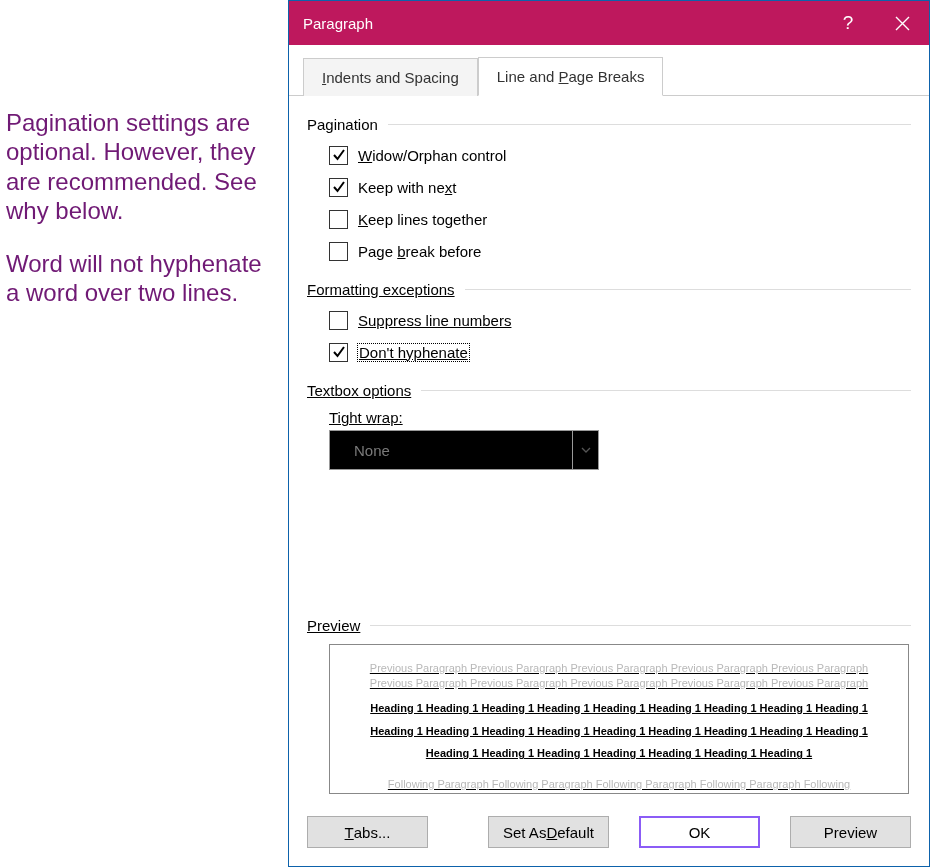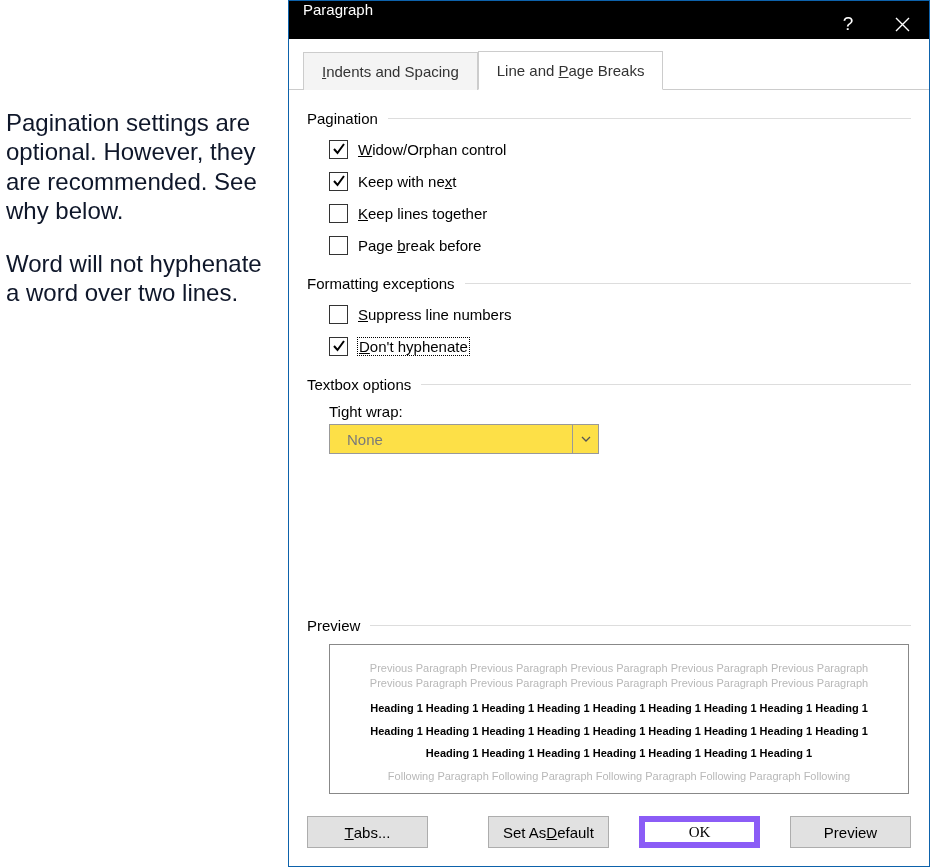--- a/index.html
+++ b/index.html
@@ -6,40 +6,40 @@
   body { background: #fff; width: 930px; height: 867px; position: relative; font-size: 14px; }
 
   
   .annotation {
     position: absolute;
     left: 6px;
     top: 108px;
     width: 260px;
     font-size: 24px;
     line-height: 1.22;
-    color: #0f172a;
+    color: #701a75;
   }
   .annotation p { margin-bottom: 24px; }
 
   
   .dialog {
     position: absolute;
     left: 288px;
     top: 0;
     width: 642px;
     height: 867px;
     border: 1px solid #0d62ab;
     background: #fff;
   }
   .titlebar {
-    height: 38px;
-    background: #000000;
+    height: 44px;
+    background: #be185d;
     color: #fff;
     display: flex;
-    align-items: flex-start;
+    align-items: center;
     padding-left: 14px;
     font-size: 15px;
     font-weight: 400;
   }
   .titlebar .title { flex: 1; }
   .titlebar .tbtn {
     width: 54px;
     height: 46px;
     display: flex;
     align-items: center;
@@ -122,28 +122,28 @@
   .chk-label .ul { text-decoration: underline; }
   .chk-label.focusbox { outline: 1px dotted #000; padding: 0 1px; text-align: right; }
 
   .field-row {
     padding-left: 22px;
     margin-top: 4px;
   }
   .field-label { font-size: 15px; margin-bottom: 4px; }
   .select {
     width: 270px;
-    height: 30px;
-    background: #fde047;
+    height: 40px;
+    background: #000000;
     border: 1px solid #999;
     display: flex;
     align-items: center;
     color: #7a7a7a;
     font-size: 15px;
-    padding-left: 17px;
+    padding-left: 24px;
     position: relative;
   }
   .select .arrow {
     position: absolute;
     right: 0; top: 0;
     width: 26px; height: 100%;
     border-left: 1px solid #999;
     display: flex; align-items: center; justify-content: center;
   }
   .select .arrow svg { width: 10px; height: 6px; }
@@ -158,21 +158,21 @@
     line-height: 1.35;
     color: #000;
     height: 150px;
     overflow: hidden;
     margin-left: 22px;
     margin-right: 2px;
   }
   .prev-grey { color: #b8b8b8; }
   .prev-bold { font-weight: 600; margin-top: 10px; }
   .prev-bold + .prev-bold { margin-top: 8px; }
-  .prev-following { color: #b8b8b8; margin-top: 8px; }
+  .prev-following { color: #b8b8b8; margin-top: 16px; }
 
   
   .btnrow {
     position: absolute;
     left: 0; right: 0; bottom: 0;
     padding: 16px 18px 18px 18px;
     display: flex;
     gap: 30px;
   }
   .btnrow .spacer { flex: 1; }
@@ -181,27 +181,26 @@
     height: 32px;
     background: #e1e1e1;
     border: 1px solid #adadad;
     font-size: 15px;
     display: flex;
     align-items: center;
     justify-content: center;
   }
   .btn.default {
     background: #fff;
-    border: 6px solid #8b5cf6;
+    border: 2px solid #8b5cf6;
     width: 124px;
-    font-family: Liberation Serif, serif;
   }
   .btn .ul { text-decoration: underline; }
 
-  .dlg-body .section + .section { margin-top: 8px; }
+  .dlg-body .section + .section { margin-top: 8px; text-decoration: underline; }
   .preview-section { position: absolute; left: 18px; right: 18px; bottom: 72px; text-align: center; }
 </style>
 </head>
 <body>
 
 <div class="annotation">
   <p>Pagination settings are optional. However, they are recommended. See why below.</p>
   <p>Word will not hyphenate a word over two lines.</p>
 </div>
 

